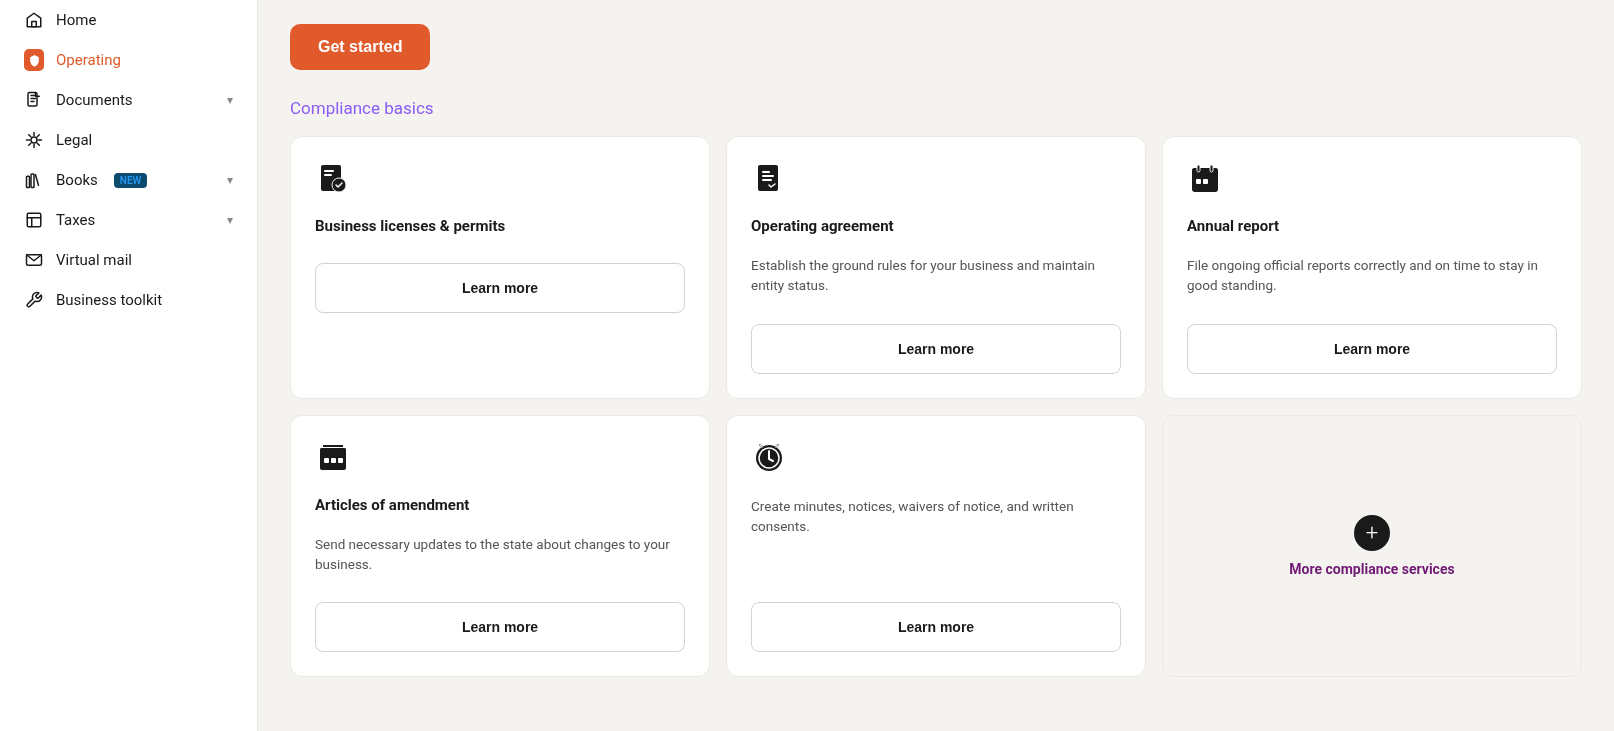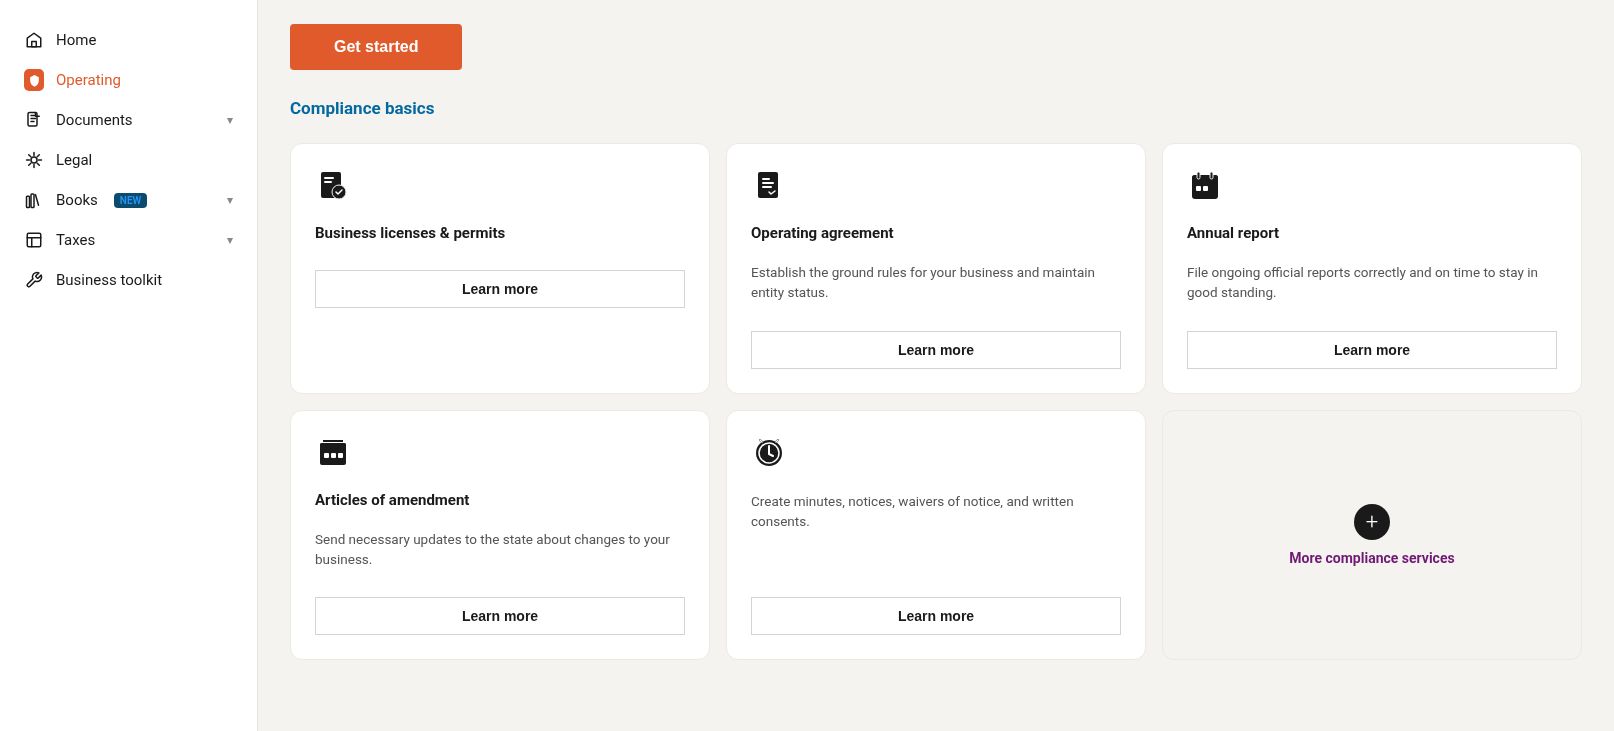--- a/index.html
+++ b/index.html
@@ -6,21 +6,21 @@
     body { font-family: -apple-system, BlinkMacSystemFont, 'Segoe UI', Roboto, sans-serif; background: #f5f3ef; display: flex; height: 731px; overflow: hidden; }
 
     
     .sidebar {
       width: 258px;
       min-width: 258px;
       background: #fff;
       border-right: 1px solid #e8e6e1;
       display: flex;
       flex-direction: column;
-      padding: 20px 0;
+      padding: 0 0;
       height: 100%;
     }
     .sidebar-item {
       display: flex;
       align-items: center;
       gap: 12px;
       padding: 10px 24px;
       cursor: pointer;
       color: #1a1a1a;
       font-size: 15px;
@@ -67,33 +67,33 @@
       flex: 1;
       padding: 24px 32px;
       overflow-y: auto;
       background: #f5f3ef;
     }
 
     .get-started-btn {
       background: #e05a2b;
       color: white;
       border: none;
-      padding: 14px 44px;
-      border-radius: 4px;
+      padding: 14px 28px;
+      border-radius: 10px;
       font-size: 16px;
       font-weight: 600;
       cursor: pointer;
       margin-bottom: 28px;
     }
 
     .section-title {
       font-size: 17px;
-      font-weight: 700;
-      color: #0369a1;
-      margin-bottom: 25px;
+      font-weight: 400;
+      color: #8b5cf6;
+      margin-bottom: 18px;
     }
 
     .cards-grid {
       display: grid;
       grid-template-columns: repeat(3, 1fr);
       gap: 16px;
     }
 
     .card {
       background: #fff;
@@ -122,22 +122,22 @@
     .card-desc {
       font-size: 13.5px;
       color: #555;
       line-height: 1.5;
       flex: 1;
     }
 
     .learn-more-btn {
       background: #fff;
       border: 1px solid #d6d3ce;
-      border-radius: 0;
-      padding: 10px;
+      border-radius: 8px;
+      padding: 16px;
       font-size: 14px;
       font-weight: 600;
       color: #1a1a1a;
       cursor: pointer;
       text-align: center;
       margin-top: 8px;
     }
 
     .card-more-services {
       background: #f5f3ef;
@@ -244,20 +244,29 @@
     <span class="icon">
       <svg width="18" height="18" viewBox="0 0 24 24" fill="none" stroke="#1a1a1a" stroke-width="2" stroke-linecap="round" stroke-linejoin="round">
         <rect x="3" y="3" width="18" height="18" rx="2"></rect>
         <path d="M3 9h18M9 21V9"></path>
       </svg>
     </span>
     <span>Taxes</span>
     <span class="chevron">▾</span>
   </div>
 
+  <div class="sidebar-item">
+    <span class="icon">
+      <svg width="18" height="18" viewBox="0 0 24 24" fill="none" stroke="#1a1a1a" stroke-width="2" stroke-linecap="round" stroke-linejoin="round">
+        <rect x="2" y="5" width="20" height="14" rx="2"></rect>
+        <polyline points="2,5 12,13 22,5"></polyline>
+      </svg>
+    </span>
+    <span>Virtual mail</span>
+  </div>
 
   <div class="sidebar-item">
     <span class="icon">
       <svg width="18" height="18" viewBox="0 0 24 24" fill="none" stroke="#1a1a1a" stroke-width="2" stroke-linecap="round" stroke-linejoin="round">
         <path d="M14.7 6.3a1 1 0 0 0 0 1.4l1.6 1.6a1 1 0 0 0 1.4 0l3.77-3.77a6 6 0 0 1-7.94 7.94l-6.91 6.91a2.12 2.12 0 0 1-3-3l6.91-6.91a6 6 0 0 1 7.94-7.94l-3.76 3.76z"></path>
       </svg>
     </span>
     <span>Business toolkit</span>
   </div>
 

